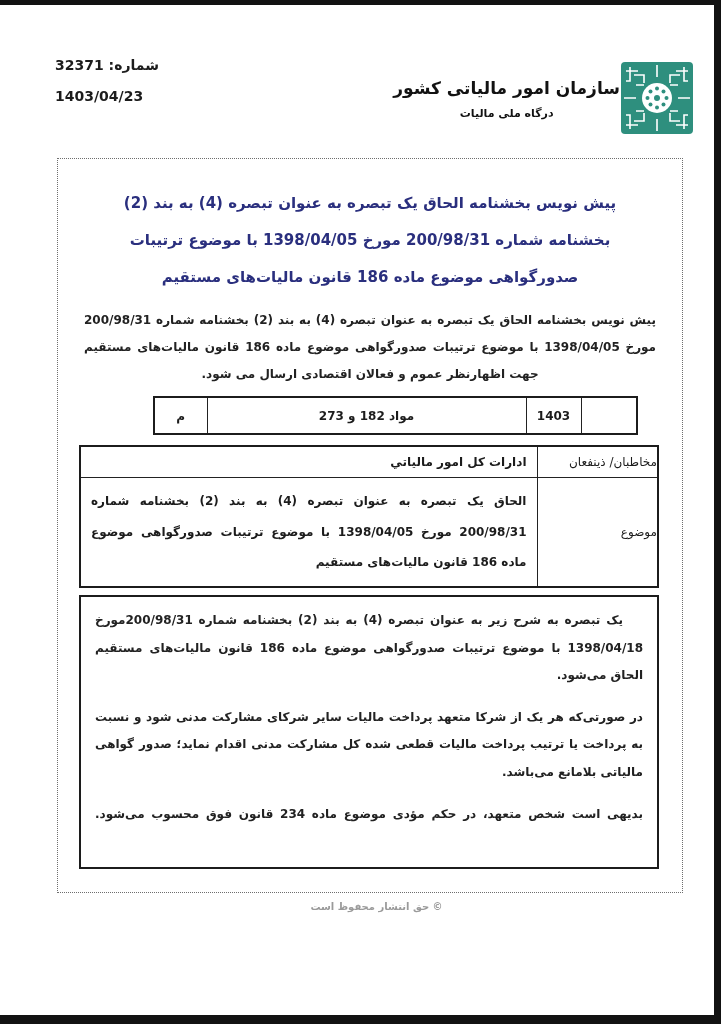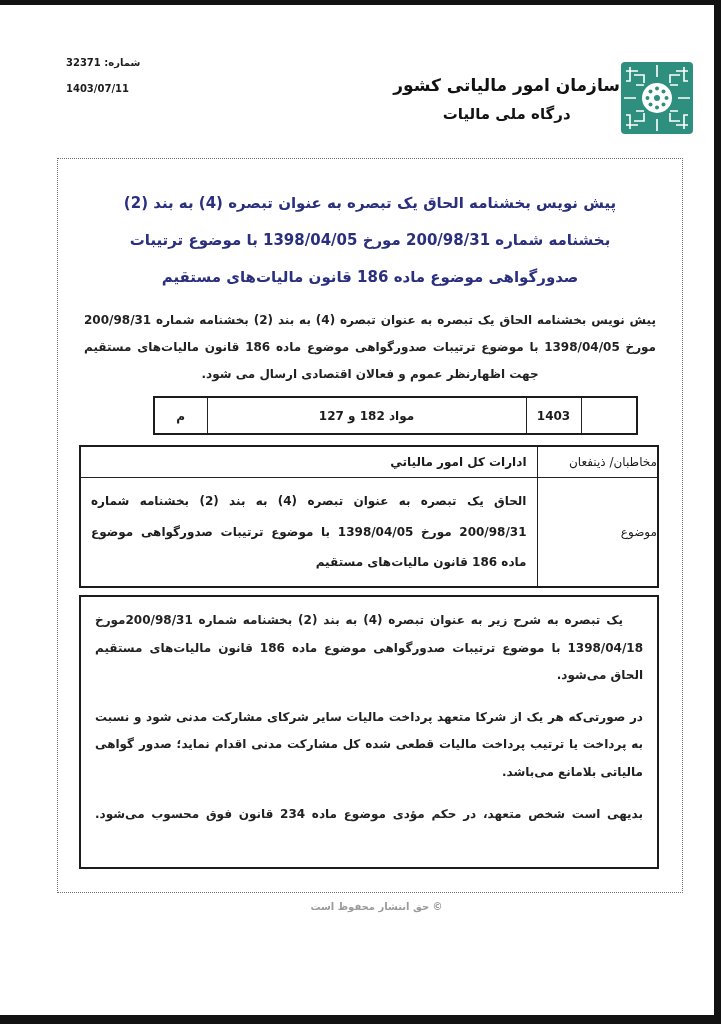--- a/index.html
+++ b/index.html
@@ -16,24 +16,24 @@
     border-bottom: 9px solid #121212;
     overflow: hidden;
   }
 
   
   .header { position: relative; height: 153px; }
 
   .meta {
     position: absolute;
     top: 52px;
-    left: 66px;
+    left: 55px;
     direction: rtl;
     text-align: left;
-    font-size: 10px;
+    font-size: 14px;
     font-weight: bold;
     color: #1c1c1c;
     line-height: 1.2;
   }
   .meta .meta-number { margin-bottom: 14px; }
 
   .brand {
     position: absolute;
     top: 56px;
     right: 20px;
@@ -42,21 +42,21 @@
     align-items: center;
   }
   .brand-text { text-align: center; direction: rtl; color: #121212; }
   .brand-name {
     font-size: 17px;
     font-weight: bold;
     letter-spacing: -0.5px;
     line-height: 1.5;
   }
   .brand-sub {
-    font-size: 15px;
+    font-size: 11px;
     font-weight: bold;
     margin-top: 6px;
   }
   .emblem { width: 74px; height: 74px; display: block; }
 
   
   .dotted-box {
     margin-left: 57px;
     margin-right: 31px;
     height: 735px;
@@ -165,21 +165,21 @@
   }
 </style>
 </head>
 <body>
 
 <div class="page">
 
   <div class="header">
     <div class="meta">
       <div class="meta-number">شماره: 32371</div>
-      <div class="meta-date">1403/07/11</div>
+      <div class="meta-date">1403/04/23</div>
     </div>
 
     <div class="brand">
       <svg class="emblem" viewBox="0 0 74 74" xmlns="http://www.w3.org/2000/svg">
         <rect x="1" y="1" width="72" height="72" rx="4" fill="#2e8f7e"></rect>
         <g stroke="#ffffff" stroke-width="1.6" fill="none">
           <path d="M10 6 v14 h-4 M64 6 v14 h4 M10 68 v-14 h-4 M64 68 v-14 h4"></path>
           <path d="M6 10 h12 M56 10 h12 M6 64 h12 M56 64 h12"></path>
           <path d="M14 14 h10 v8 M60 14 h-10 v8 M14 60 h10 v-8 M60 60 h-10 v-8"></path>
           <path d="M37 4 v12 M37 70 v-12 M4 37 h12 M70 37 h-12"></path>
@@ -209,21 +209,21 @@
 
     <div class="doc-title">پیش نویس بخشنامه الحاق یک تبصره به عنوان تبصره (4) به بند (2) بخشنامه شماره 200/98/31 مورخ 1398/04/05 با موضوع ترتیبات صدورگواهی موضوع ماده 186 قانون مالیات‌های مستقیم</div>
 
     <div class="intro">پیش نویس بخشنامه الحاق یک تبصره به عنوان تبصره (4) به بند (2) بخشنامه شماره 200/98/31 مورخ 1398/04/05 با موضوع ترتیبات صدورگواهی موضوع ماده 186 قانون مالیات‌های مستقیم جهت اظهارنظر عموم و فعالان اقتصادی ارسال می شود.</div>
 
     <table class="meta-table">
       <tbody>
           <tr>
         <td class="cell-empty"></td>
         <td class="cell-year">1403</td>
-        <td class="cell-articles">مواد 182 و 127</td>
+        <td class="cell-articles">مواد 182 و 273</td>
         <td class="cell-letter">م</td>
       </tr>
     </tbody>
       </table>
 
     <table class="info-table">
       <tbody>
           <tr class="row-recipients">
         <td class="label-cell">مخاطبان/ ذینفعان</td>
         <td class="value-cell">ادارات کل امور مالیاتي</td>

